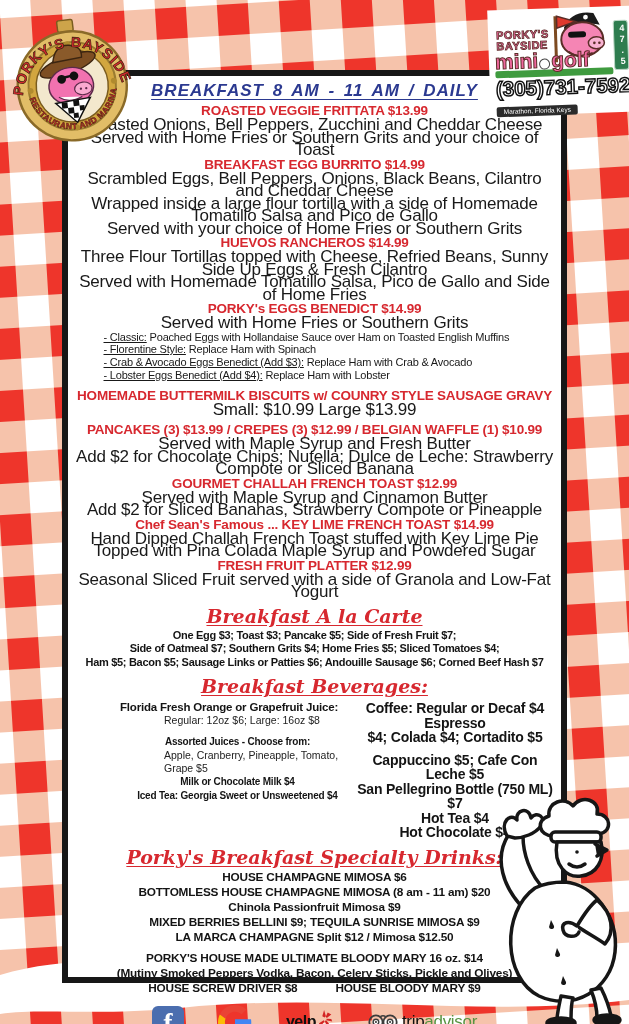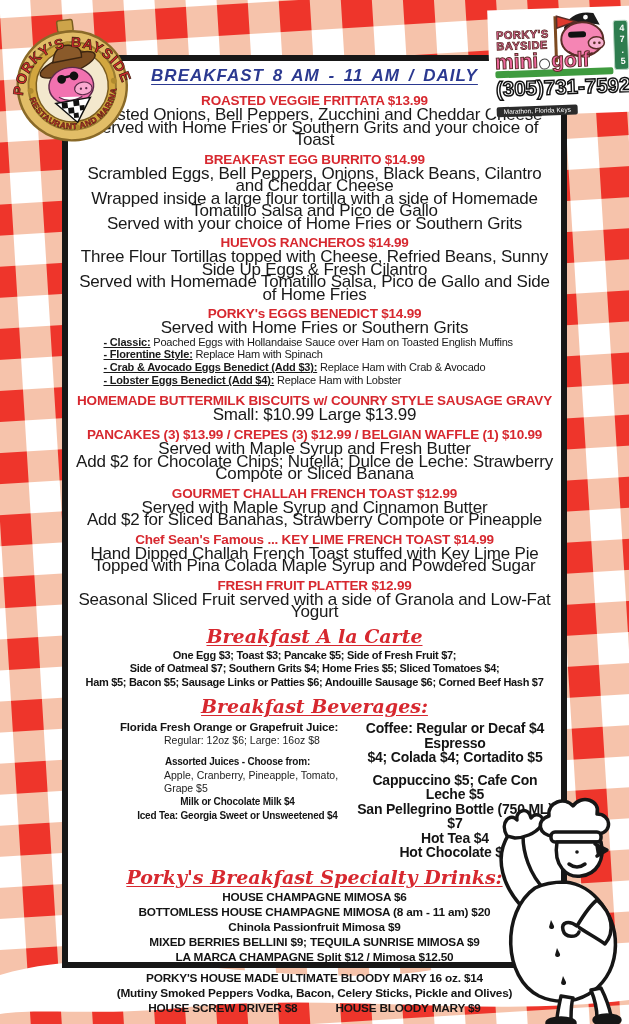--- a/index.html
+++ b/index.html
@@ -4,39 +4,39 @@
 <style>
   html,body{margin:0;padding:0;}
   body{
     width:629px;height:1024px;position:relative;overflow:hidden;
     font-family:"Liberation Sans", sans-serif;background:#fff;
   }
   
   .bg-svg{position:absolute;left:0;top:0;width:629px;height:1024px;z-index:0;}
   
   .menu-box{
-    position:absolute;left:62px;top:55px;width:505px;height:913px;
+    position:absolute;left:62px;top:70px;width:505px;height:913px;
     background:#fff;border:6px solid #171717;box-sizing:border-box;
     padding:2px 6px 0 6px;z-index:2;text-align:center;
   }
   .title{
     display:inline-block;margin:3px auto 2px auto;
     font-style:italic;font-weight:bold;font-size:17px;letter-spacing:1px;word-spacing:3px;
     color:#2b3990;text-decoration:underline;text-underline-offset:3px;
   }
   .iname{
     color:#d7282f;font-weight:bold;font-size:13.5px;letter-spacing:-0.2px;
-    margin-top:5px;white-space:nowrap;line-height:16px;
+    white-space:nowrap;line-height:16px;
   }
   .idesc{
     font-size:17px;line-height:12.5px;color:#191919;letter-spacing:-0.2px;
   }
   .opts{width:470px;margin:1px auto 0 auto;text-align:left;padding-left:24px;box-sizing:border-box;}
   .opt{font-size:11px;line-height:12.8px;color:#191919;letter-spacing:-0.2px;}
-  .opt .lead{font-weight:bold;text-decoration:underline;margin-top:24px;}
+  .opt .lead{font-weight:normal;text-decoration:underline;margin-top:24px;}
   .mt6{margin-top:6px;}
   .script-head{
     display:inline-block;margin:7px auto 2px auto;
     font-family:"DejaVu Serif", serif;font-style:italic;font-weight:bold;
     font-size:19px;color:#d7282f;text-decoration:underline;text-underline-offset:2px;
     line-height:21px;
   }
   .bold-line{font-weight:bold;font-size:11px;line-height:13.5px;color:#141414;letter-spacing:-0.3px;}
   .bev-cols{display:flex;width:100%;margin-top:2px;text-align:left;}
   .bev-left{width:54%;margin-left:46px;}

